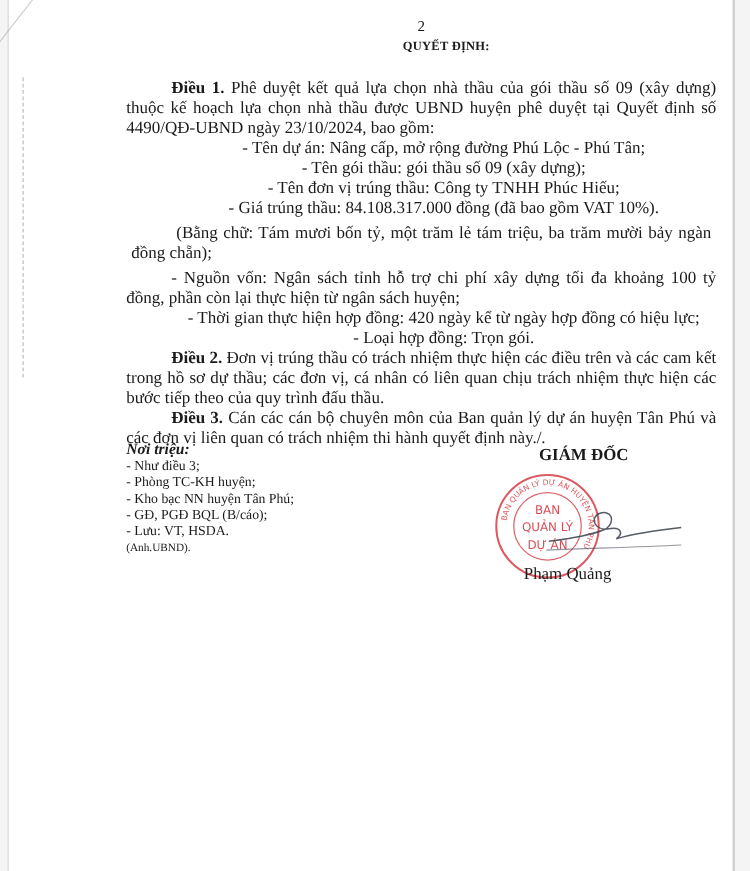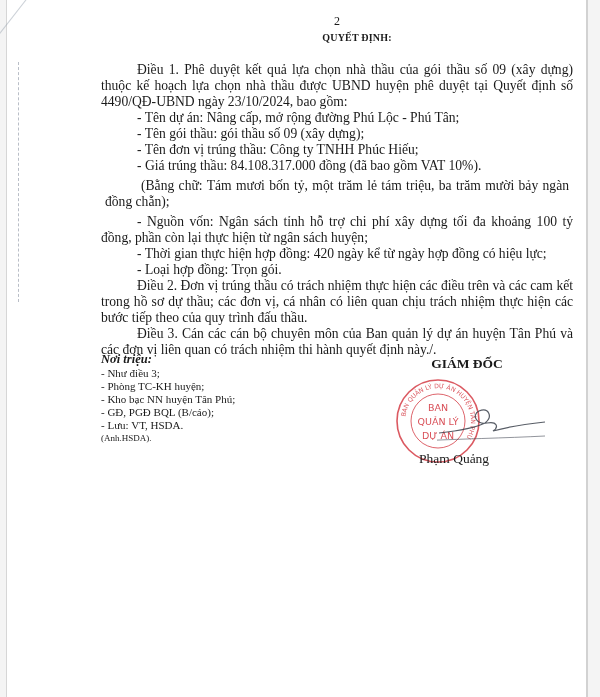--- a/index.html
+++ b/index.html
@@ -67,25 +67,26 @@
       top: 62px;
       width: 472px;
       font-size: 13.6px;
       line-height: 16px;
     }
     .para {
       margin: 0;
       text-align: justify;
       text-indent: 36px;
     }
-    .para b { font-weight: normal; }
+    .para b { font-weight: bold; }
     .item {
       margin: 0;
       padding-left: 36px;
       text-indent: 0;
+      text-align: center;
     }
     .item-wrap {
       margin: 0;
       text-indent: 36px;
       text-align: justify;
     }
     .italic {
       margin: 4px;
       text-indent: 36px;
       text-align: justify;
@@ -164,21 +165,21 @@
     <p class="para"><b>Điều 3.</b><span> Cán các cán bộ chuyên môn của Ban quản lý dự án huyện Tân Phú và các đơn vị liên quan có trách nhiệm thi hành quyết định này./.</span></p>
   </div>
 
   <div class="recipients">
     <div class="label">Nơi triệu:</div>
     <div>- Như điều 3;</div>
     <div>- Phòng TC-KH huyện;</div>
     <div>- Kho bạc NN huyện Tân Phú;</div>
     <div>- GĐ, PGĐ BQL (B/cáo);</div>
     <div>- Lưu: VT, HSDA.</div>
-    <div class="small">(Anh.HSDA).</div>
+    <div class="small">(Anh.UBND).</div>
   </div>
 
   <div class="signer-title">GIÁM ĐỐC</div>
 
   <svg class="stamp" viewBox="0 0 86 86">
     <defs>
       <path id="ringPath" d="M 43,43 m -33,0 a 33,33 0 1,1 66,0 a 33,33 0 1,1 -66,0"></path>
     </defs>
     <circle cx="43" cy="43" r="41" fill="none" stroke="#d2303a" stroke-width="1.6" opacity="0.8"></circle>
     <circle cx="43" cy="43" r="27" fill="none" stroke="#d2303a" stroke-width="1" opacity="0.75"></circle>

